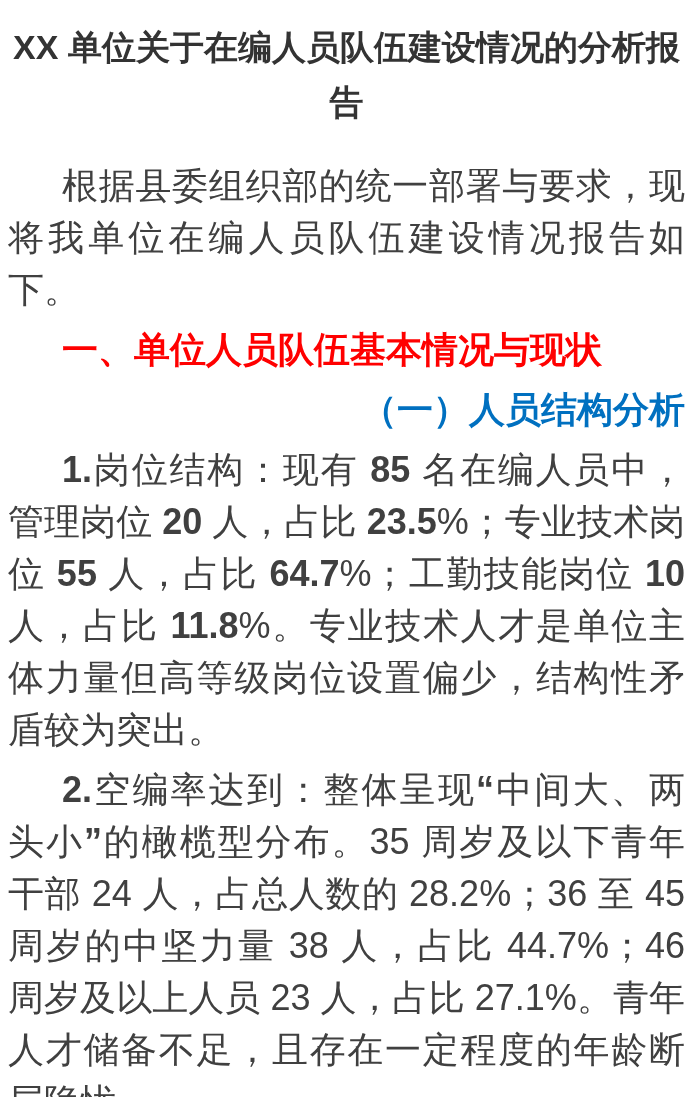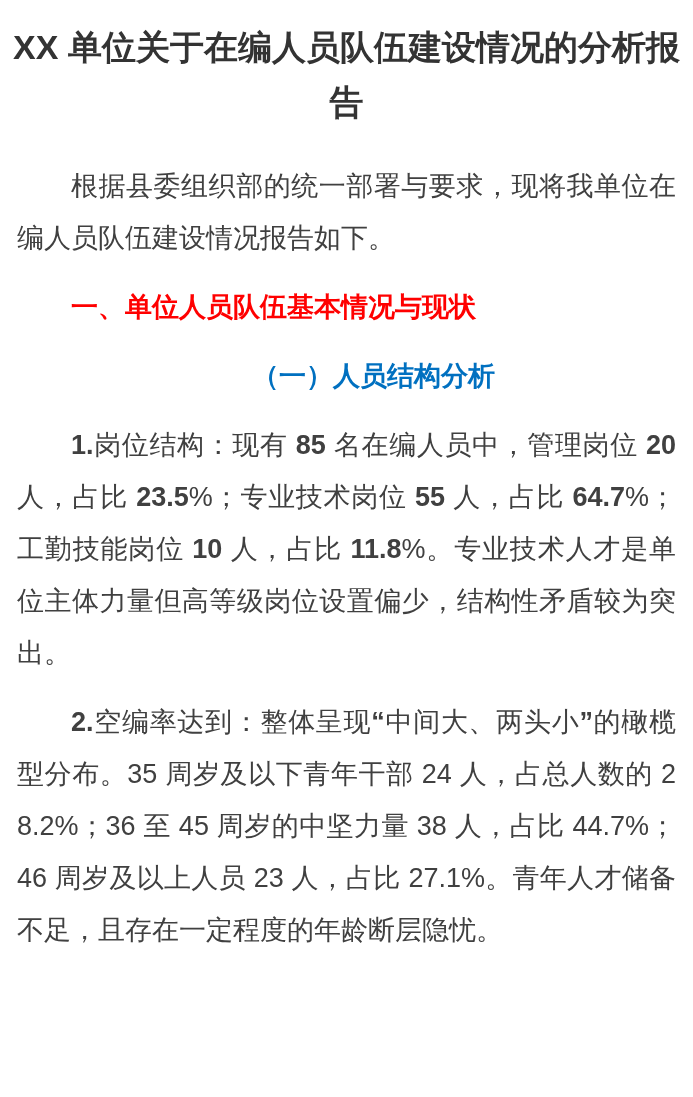--- a/index.html
+++ b/index.html
@@ -22,37 +22,37 @@
   .title {
     margin: 0 0 30px 0;
     padding: 0 4px;
     font-size: 34px;
     font-weight: 700;
     line-height: 55px;
     text-align: center;
     color: var(--title-color, #333333);
   }
   .para {
-    margin: 17px;
-    font-size: 27px;
+    margin: 8px;
+    font-size: 36px;
     line-height: 52px;
     text-align: justify;
     text-indent: 54px;
     color: var(--body-color, #404040);
     word-break: break-all;
   }
   .heading-red {
     color: var(--red, #ff0000);
     font-weight: 700;
     text-align: left;
   }
   .heading-blue {
     color: var(--blue, #0070c0);
     font-weight: 700;
-    text-align: center;
+    text-align: right;
   }
   .b {
     font-weight: 700;
   }
 </style>
 </head>
 <body>
 
 <div class="page">
   <h1 class="title">XX 单位关于在编人员队伍建设情况的分析报告</h1>

